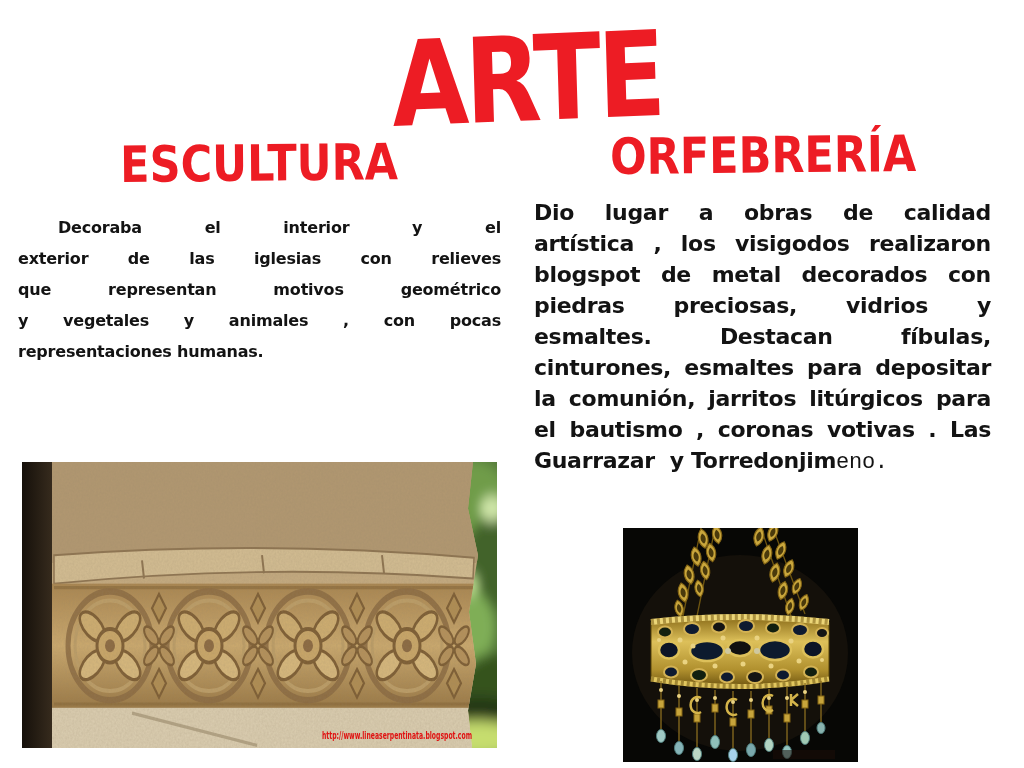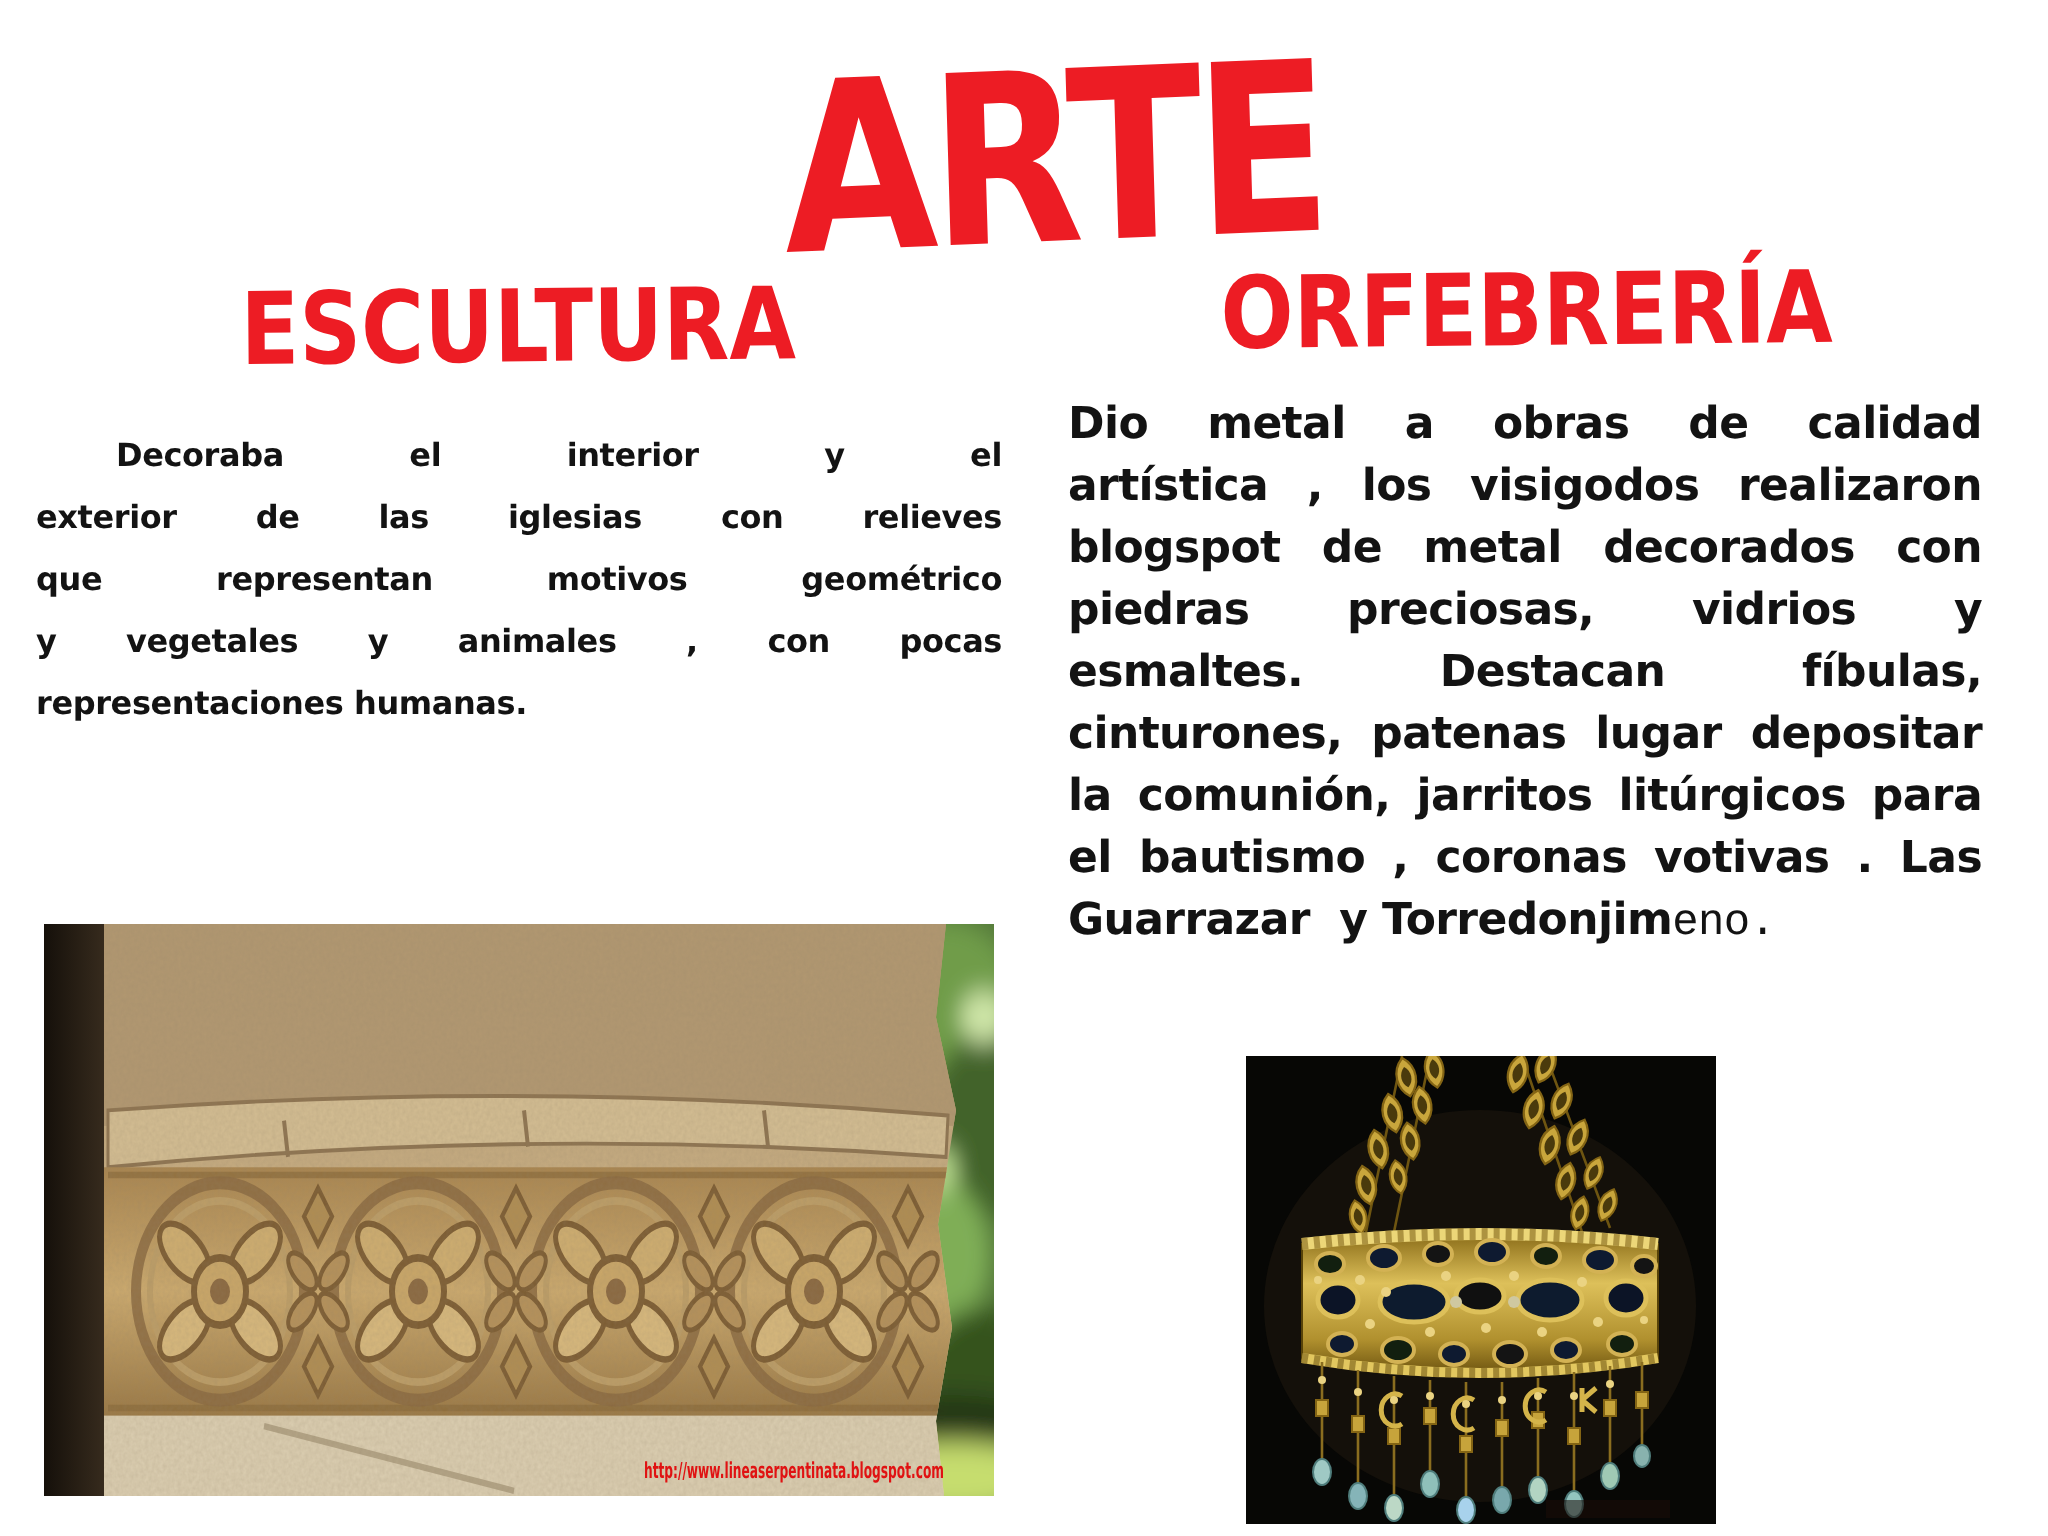--- a/index.html
+++ b/index.html
@@ -170,26 +170,26 @@
         <rect x="28" y="0" width="430" height="221" filter="url(#grain)" opacity="0.5"></rect>
       </g>
 
       <text x="300" y="214" font-size="8.5" font-weight="bold" fill="#e01212" textLength="150" lengthAdjust="spacingAndGlyphs">http://www.lineaserpentinata.blogspot.com</text>
     </svg>
   </div>
 
   <div class="heading orf">ORFEBRERÍA</div>
 
   <div class="para para-orf">
-    <div class="line">Dio metal a obras de calidad</div>
+    <div class="line">Dio lugar a obras de calidad</div>
     <div class="line">artística , los visigodos realizaron</div>
     <div class="line">blogspot de metal decorados con</div>
     <div class="line">piedras preciosas, vidrios y</div>
     <div class="line">esmaltes. Destacan fíbulas,</div>
-    <div class="line">cinturones, patenas lugar depositar</div>
+    <div class="line">cinturones, esmaltes para depositar</div>
     <div class="line">la comunión, jarritos litúrgicos para</div>
     <div class="line">el bautismo , coronas votivas . Las</div>
     <div class="line last"><span>Guarrazar&nbsp; y Torredonjim</span><span class="tail">eno.</span></div>
   </div>
 
   <div class="fig fig-crown">
     <svg viewBox="0 0 235 234" preserveAspectRatio="none">
       <defs>
         <linearGradient id="bandGrad" x1="0" y1="0" x2="0" y2="1">
           <stop offset="0" stop-color="#8a6c18"></stop>

